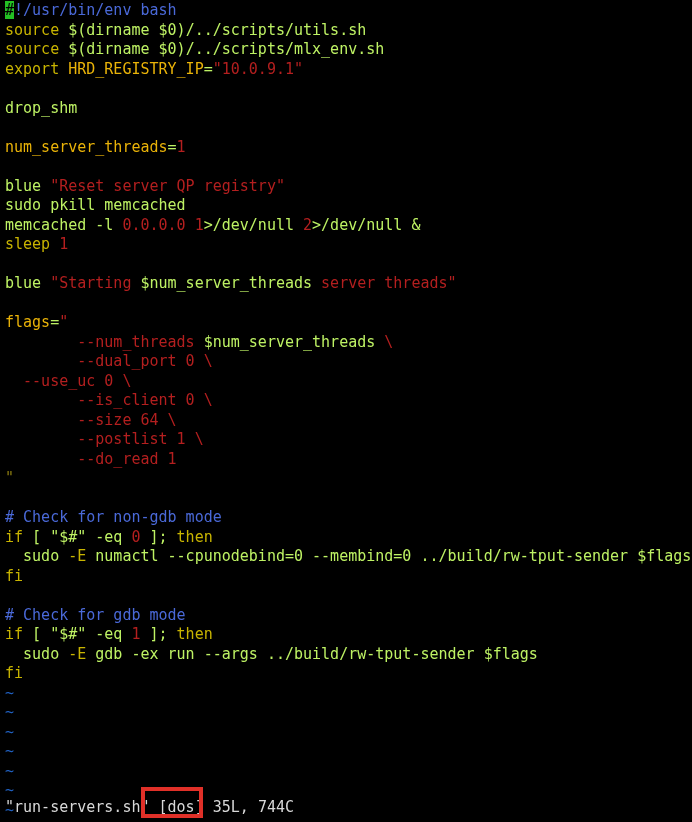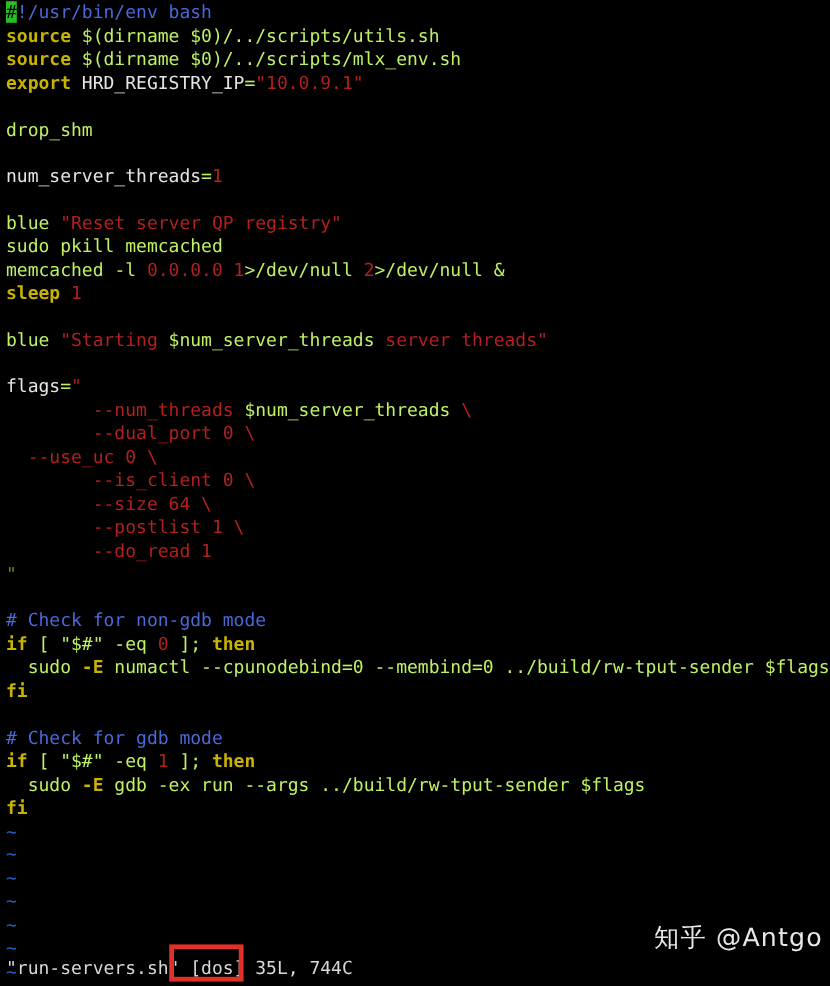--- a/index.html
+++ b/index.html
@@ -28,22 +28,22 @@
     left: 5px;
     top: 1px;
     width: 687px;
   }
   .line {
     height: 19.5px;
     white-space: pre;
   }
   
   .c-plain   { color: #bef264; }
-  .c-kw      { color: #c8b400; font-weight: bold; }   
-  .c-ident   { color: #e5e5e5; }   
+  .c-kw      { color: #c8b400; }   
+  .c-ident   { color: #eab308; }   
   .c-var     { color: #bef264; }   
   .c-str     { color: #b41f1f; }   
   .c-num     { color: #b41f1f; }   
   .c-cmt     { color: #4a69d8; text-align: right; }   
   .c-tilde   { color: #2060c0; }   
   .c-dimq    { color: #8a7a10; }   
   .cursor {
     background: #24c024;
     color: #000000;
   }
@@ -82,15 +82,14 @@
 <body>
 
 <div id="terminal">
 
   <div id="code-area"><div class="line"><span class="cursor">#</span><span class="c-cmt">!/usr/bin/env bash</span></div><div class="line"><span class="c-kw">source </span><span class="c-var">$(dirname $0)</span><span class="c-plain">/../scripts/utils.sh</span></div><div class="line"><span class="c-kw">source </span><span class="c-var">$(dirname $0)</span><span class="c-plain">/../scripts/mlx_env.sh</span></div><div class="line"><span class="c-kw">export </span><span class="c-ident">HRD_REGISTRY_IP</span><span class="c-plain">=</span><span class="c-str">"10.0.9.1"</span></div><div class="line">&nbsp;</div><div class="line"><span class="c-plain">drop_shm</span></div><div class="line">&nbsp;</div><div class="line"><span class="c-ident">num_server_threads</span><span class="c-plain">=</span><span class="c-num">1</span></div><div class="line">&nbsp;</div><div class="line"><span class="c-plain">blue </span><span class="c-str">"Reset server QP registry"</span></div><div class="line"><span class="c-plain">sudo pkill memcached</span></div><div class="line"><span class="c-plain">memcached </span><span class="c-var">-l</span><span class="c-plain"> </span><span class="c-num">0.0.0.0</span><span class="c-plain"> </span><span class="c-num">1</span><span class="c-plain">&gt;/dev/null </span><span class="c-num">2</span><span class="c-plain">&gt;/dev/null &amp;</span></div><div class="line"><span class="c-kw">sleep </span><span class="c-num">1</span></div><div class="line">&nbsp;</div><div class="line"><span class="c-plain">blue </span><span class="c-str">"Starting </span><span class="c-var">$num_server_threads</span><span class="c-str"> server threads"</span></div><div class="line">&nbsp;</div><div class="line"><span class="c-ident">flags</span><span class="c-plain">=</span><span class="c-str">"</span></div><div class="line"><span class="c-str">        --num_threads </span><span class="c-var">$num_server_threads</span><span class="c-str"> \</span></div><div class="line"><span class="c-str">        --dual_port 0 \</span></div><div class="line"><span class="c-str">  --use_uc 0 \</span></div><div class="line"><span class="c-str">        --is_client 0 \</span></div><div class="line"><span class="c-str">        --size 64 \</span></div><div class="line"><span class="c-str">        --postlist 1 \</span></div><div class="line"><span class="c-str">        --do_read 1</span></div><div class="line"><span class="c-dimq">"</span></div><div class="line">&nbsp;</div><div class="line"><span class="c-cmt"># Check for non-gdb mode</span></div><div class="line"><span class="c-kw">if</span><span class="c-plain"> [ </span><span class="c-plain">"$#"</span><span class="c-plain"> -eq </span><span class="c-num">0</span><span class="c-plain"> ]; </span><span class="c-kw">then</span></div><div class="line"><span class="c-plain">  sudo </span><span class="c-kw">-E</span><span class="c-plain"> numactl </span><span class="c-var">--cpunodebind=0</span><span class="c-plain"> </span><span class="c-var">--membind=0</span><span class="c-plain"> ../build/rw-tput-sender </span><span class="c-var">$flags</span></div><div class="line"><span class="c-kw">fi</span></div><div class="line">&nbsp;</div><div class="line"><span class="c-cmt"># Check for gdb mode</span></div><div class="line"><span class="c-kw">if</span><span class="c-plain"> [ </span><span class="c-plain">"$#"</span><span class="c-plain"> -eq </span><span class="c-num">1</span><span class="c-plain"> ]; </span><span class="c-kw">then</span></div><div class="line"><span class="c-plain">  sudo </span><span class="c-kw">-E</span><span class="c-plain"> gdb </span><span class="c-var">-ex</span><span class="c-plain"> run </span><span class="c-var">--args</span><span class="c-plain"> ../build/rw-tput-sender </span><span class="c-var">$flags</span></div><div class="line"><span class="c-kw">fi</span></div><div class="line"><span class="c-tilde">~</span></div><div class="line"><span class="c-tilde">~</span></div><div class="line"><span class="c-tilde">~</span></div><div class="line"><span class="c-tilde">~</span></div><div class="line"><span class="c-tilde">~</span></div><div class="line"><span class="c-tilde">~</span></div><div class="line"><span class="c-tilde">~</span></div><div class="line"><span class="c-tilde">~</span></div></div>
 
   <div id="status-bar"><span>"run-servers.sh"</span><span> </span><span>[dos]</span><span> </span><span>35L,</span><span> </span><span>744C</span></div>
 
   <div id="annotation-box"></div>
 
-  <div id="watermark">知乎 @Antgo</div>
 
 </div>
 
 </body></html>

